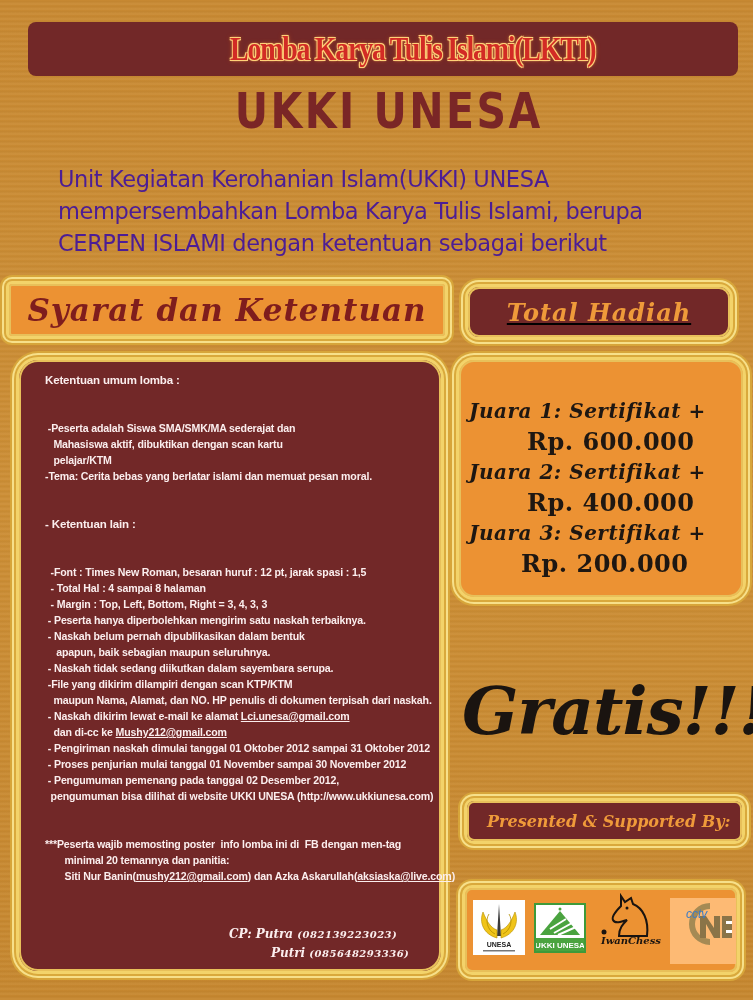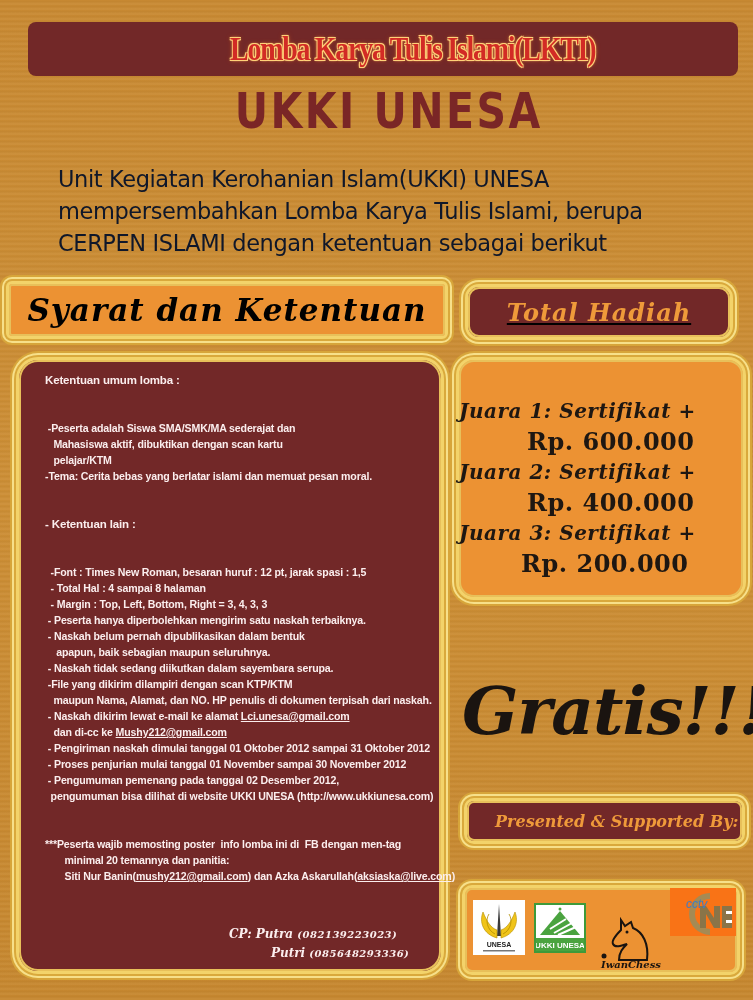--- a/index.html
+++ b/index.html
@@ -52,39 +52,39 @@
     font-weight: bold;
     font-size: 50px;
     color: #7a2626;
     letter-spacing: 3px;
     transform: scaleX(0.82);
     padding-left: 30px;
   }
 
   .intro {
     left: 58px; top: 163px; width: 680px;
-    color: #0f172a;
+    color: #4c1d95;
     font-family: "DejaVu Sans", sans-serif;
     font-size: 22.5px;
     line-height: 32px;
     letter-spacing: -0.4px;
   }
   .intro div { white-space: nowrap; }
 
   .syarat-header {
     left: 6px; top: 281px; width: 442px; height: 58px;
     background: #ec9233;
     display: flex; align-items: center; justify-content: center;
     border-radius: 6px;
   }
   .syarat-header span {
     font-family: "DejaVu Serif", serif;
     font-style: italic; font-weight: bold;
     font-size: 31px;
-    color: #000000;
+    color: #7f1d1d;
     letter-spacing: 1px;
   }
 
   .hadiah-header {
     left: 465px; top: 284px; width: 268px; height: 56px;
     background: #722828;
     border-radius: 14px;
     display: flex; align-items: center; justify-content: center; text-decoration: underline;
   }
   .hadiah-header span {
@@ -128,20 +128,21 @@
     padding-top: 36px;
     color: #1e1712;
     font-family: "DejaVu Serif", serif;
     font-weight: bold;
   }
   .prize-line {
     font-style: italic;
     font-size: 20px;
     line-height: 30px;
     white-space: nowrap;
+    padding-left: 10px;
     letter-spacing: 0.5px;
   }
   .prize-amount {
     font-size: 24px;
     line-height: 31px;
     white-space: nowrap;
     padding-left: 68px;
     letter-spacing: 0.5px;
   }
   .prize-amount.last { padding-left: 62px; }
@@ -153,40 +154,40 @@
     font-size: 66px;
     color: #1a1410;
     letter-spacing: -1px;
     white-space: nowrap;
   }
 
   .presented-box {
     left: 464px; top: 798px; width: 281px; height: 46px;
     background: #722828;
     border-radius: 10px;
-    display: flex; align-items: center; padding-left: 28px;
+    display: flex; align-items: center; padding-left: 20px;
   }
   .presented-box span {
     font-family: "DejaVu Serif", serif;
     font-style: italic; font-weight: bold;
     font-size: 16px;
     color: #ef9a3a;
     white-space: nowrap;
   }
 
   .logos-box {
     left: 462px; top: 885px; width: 278px; height: 90px;
     background: #ec9233;
     border-radius: 10px;
   }
   .logo { position: absolute; }
   .logo-unesa { left: 8px; top: 12px; width: 52px; height: 55px; background: #fff; }
   .logo-ukki { left: 69px; top: 15px; width: 52px; height: 50px; background: #fff; border: 2px solid #3e9a3a; }
-  .logo-chess { left: 134px; top: 24px; width: 62px; height: 62px; text-decoration: underline; }
-  .logo-cctv { left: 205px; top: 0; width: 66px; height: 48px; background: #f97316; }
+  .logo-chess { left: 134px; top: 0; width: 62px; height: 62px; text-decoration: underline; }
+  .logo-cctv { left: 205px; top: 10px; width: 66px; height: 66px; background: #fdba74; }
 </style>
 </head>
 <body>
 
 <div class="abs title-banner">
   <span class="title-text">Lomba Karya Tulis Islami(LKTI)</span>
 </div>
 
 <div class="abs org-name">UKKI UNESA</div>
 

